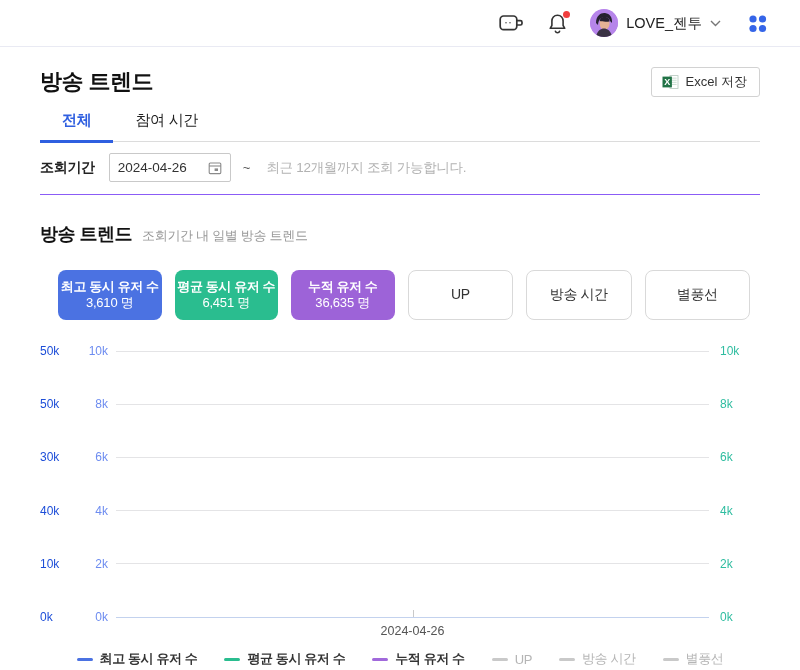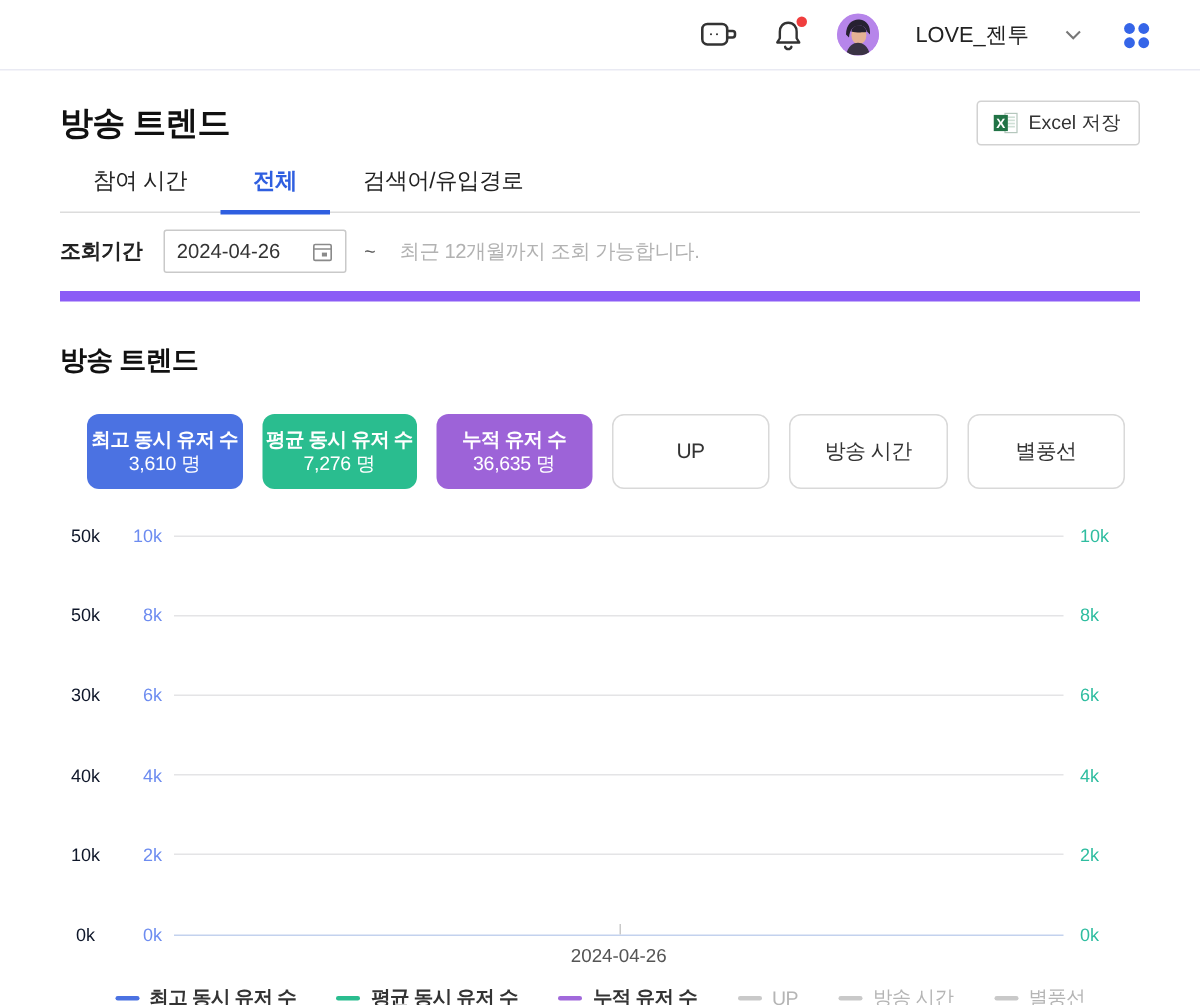--- a/index.html
+++ b/index.html
@@ -2,38 +2,38 @@
 <html><head>
 <meta charset="utf-8">
 <style>
   * { margin:0; padding:0; box-sizing:border-box; }
   html,body { width:800px; height:670px; background:#fff; font-family:"Liberation Sans","DejaVu Sans",sans-serif; color:#222; overflow:hidden; }
 
   
   .top-header { height:47px; display:flex; align-items:center; justify-content:flex-end; gap:22px; padding:0 32px; border-bottom:1px solid #e9eaf3; background:#fff; }
   .hicon { display:flex; align-items:center; cursor:pointer; position:relative; }
   .bell-badge { position:absolute; top:-1px; right:-2px; width:7px; height:7px; border-radius:50%; background:#f03e3e; }
-  .profile { display:flex; align-items:center; gap:24px; cursor:pointer; }
+  .profile { display:flex; align-items:center; gap:8px; cursor:pointer; }
   .avatar { width:28px; height:28px; border-radius:50%; overflow:hidden; background:radial-gradient(circle at 35% 30%, #e7c6f7 0%, #c08df0 45%, #a86ae0 100%); }
   .username { font-size:14.5px; color:#222; }
   .grid-icon { margin-left:4px; }
 
   
   .content { padding:0 40px; }
   .title-row { display:flex; align-items:flex-start; justify-content:space-between; margin-top:20px; }
   .page-title { font-size:22px; font-weight:bold; color:#111; letter-spacing:-0.5px; }
   .excel-btn { display:flex; align-items:center; gap:7px; border:1px solid #d2d2d2; background:#fff; border-radius:3px; padding:5px 12px 5px 10px; font-size:13px; color:#333; cursor:pointer; font-family:inherit; }
 
   
   .tabs { display:flex; margin-top:14px; border-bottom:1px solid #dcdcdc; }
   .tab { padding:0 22px 11px; font-size:15px; color:#222; cursor:pointer; text-align:center; letter-spacing:-0.3px; }
   .tab.active { color:#2f5fe0; font-weight:bold; border-bottom:3px solid #2f5fe0; margin-bottom:-2px; padding-bottom:10px; }
 
   
-  .filter-row { display:flex; align-items:center; gap:10px; padding:11px 0 12px; border-bottom:7px solid #8b5cf6; }
+  .filter-row { display:flex; align-items:center; gap:10px; padding:11px 0 12px; border-bottom:1px solid #8b5cf6; }
   .filter-label { font-size:14px; font-weight:bold; color:#222; margin-right:4px; letter-spacing:-0.3px; }
   .date-input { display:flex; align-items:center; justify-content:space-between; width:122px; height:29px; border:1px solid #c9c9c9; border-radius:2px; padding:0 8px; font-size:13.5px; color:#333; background:#fff; cursor:pointer; }
   .tilde { font-size:13px; color:#555; margin:0 2px; }
   .filter-hint { font-size:13.5px; color:#b2b2b2; margin-left:4px; letter-spacing:-0.3px; }
 
   
   .section-header { display:flex; align-items:baseline; gap:10px; margin-top:27px; }
   .section-title { font-size:18px; font-weight:bold; color:#111; letter-spacing:-0.5px; }
   .section-subtitle { font-size:13px; color:#999; letter-spacing:-0.3px; }
 
@@ -47,21 +47,21 @@
   .card.purple { background:#9d63d8; }
   .card.plain  { background:#fff; border:1px solid #d9d9d9; }
   .card.plain .c-label { color:#333; font-weight:500; font-size:14px; }
 
   
   .chart-wrap { position:relative; margin-top:31px; height:266px; }
   .chart-row { position:absolute; left:0; right:0; display:flex; align-items:center; transform:translateY(-50%); }
   .chart-row:nth-child(1){ top:0% } .chart-row:nth-child(2){ top:20% } .chart-row:nth-child(3){ top:40% }
   .chart-row:nth-child(4){ top:60% } .chart-row:nth-child(5){ top:80% } .chart-row:nth-child(6){ top:100% }
   .yl { font-size:12px; letter-spacing:0; }
-  .yl.outer { width:34px; text-align:center; color:#0f172a; }
+  .yl.outer { width:34px; text-align:left; color:#1d4ed8; }
   .yl.inner { width:34px; text-align:right; color:#6d8cf0; margin-right:8px; }
   .yl.right { width:40px; text-align:left; color:#2fbda0; margin-left:11px; }
   .gl { flex:1; height:1px; background:#e4e4e6; }
   .chart-row:nth-child(6) .gl { background:#c3d2ee; }
   .x-tick { position:absolute; bottom:0; left:calc(76px + (100% - 127px)/2); width:1px; height:7px; background:#c9c9c9; }
   .x-label { position:absolute; top:calc(100% + 7px); left:calc(76px + (100% - 127px)/2); transform:translateX(-50%); font-size:12.5px; color:#555; }
 
   
   .legend { display:flex; justify-content:center; align-items:center; gap:27px; margin-top:33px; }
   .legend-item { display:flex; align-items:center; gap:7px; cursor:pointer; }
@@ -127,51 +127,51 @@
         <rect x="10" y="7.8" width="4.6" height="1.1" fill="#cfe0d6"></rect>
         <rect x="10" y="9.9" width="4.6" height="1.1" fill="#cfe0d6"></rect>
         <rect x="0.5" y="2.6" width="9.4" height="10.8" fill="#217346"></rect>
         <text x="5.2" y="11.3" fill="#fff" font-size="9" font-weight="bold" text-anchor="middle" font-family="Liberation Sans, sans-serif">X</text>
       </svg>
       <span>Excel 저장</span>
     </button>
   </div>
 
   <nav class="tabs">
+    <div class="tab active"><span>전체</span></div>
     <div class="tab"><span>참여 시간</span></div>
-    <div class="tab active"><span>전체</span></div>
-    <div class="tab"><span>검색어/유입경로</span></div>
   </nav>
 
   <div class="filter-row">
     <span class="filter-label">조회기간</span>
     <span class="date-input">
       <span>2024-04-26</span>
       <svg width="14" height="14" viewBox="0 0 14 14" fill="none" stroke="#8a8a8a" stroke-width="1.1">
         <rect x="1.2" y="2" width="11.6" height="10.6" rx="1"></rect>
           <line x1="1.2" y1="5" x2="12.8" y2="5"></line>
         <rect x="6.6" y="7.4" width="3.4" height="2.6" fill="#8a8a8a" stroke="none"></rect>
       </svg>
     </span>
     <span class="tilde">~</span>
     <span class="filter-hint">최근 12개월까지 조회 가능합니다.</span>
   </div>
 
   <div class="section-header">
     <h2 class="section-title">방송 트렌드</h2>
+    <span class="section-subtitle">조회기간 내 일별 방송 트렌드</span>
   </div>
 
   <div class="cards">
     <div class="card blue">
       <span class="c-label">최고 동시 유저 수</span>
       <span class="c-value">3,610 명</span>
     </div>
     <div class="card green">
       <span class="c-label">평균 동시 유저 수</span>
-      <span class="c-value">7,276 명</span>
+      <span class="c-value">6,451 명</span>
     </div>
     <div class="card purple">
       <span class="c-label">누적 유저 수</span>
       <span class="c-value">36,635 명</span>
     </div>
     <div class="card plain">
       <span class="c-label">UP</span>
     </div>
     <div class="card plain">
       <span class="c-label">방송 시간</span>

